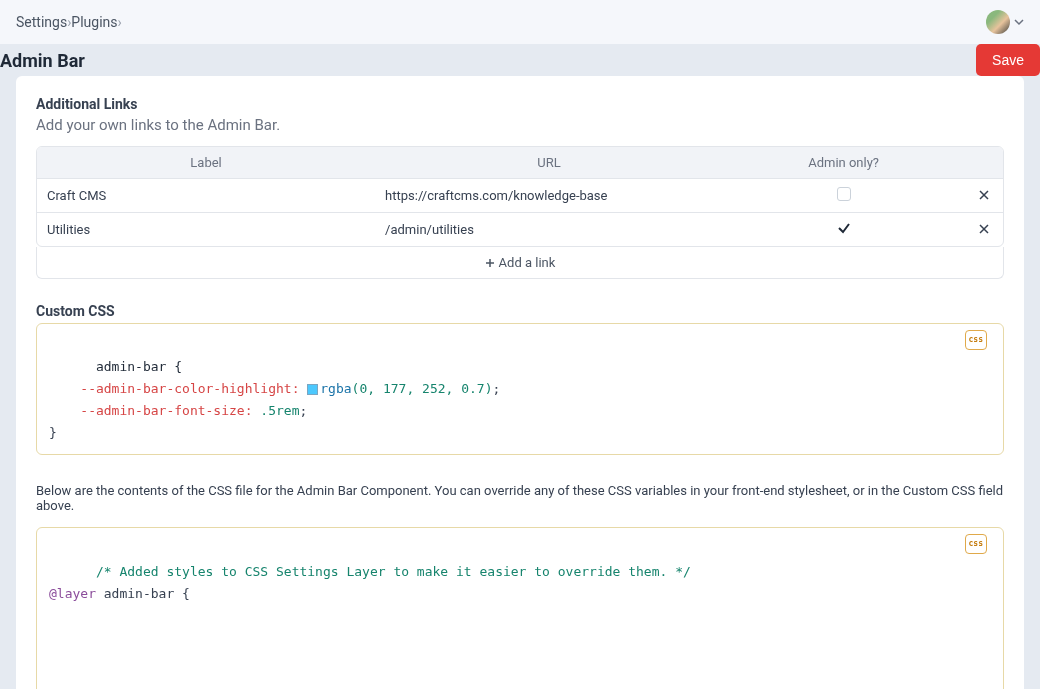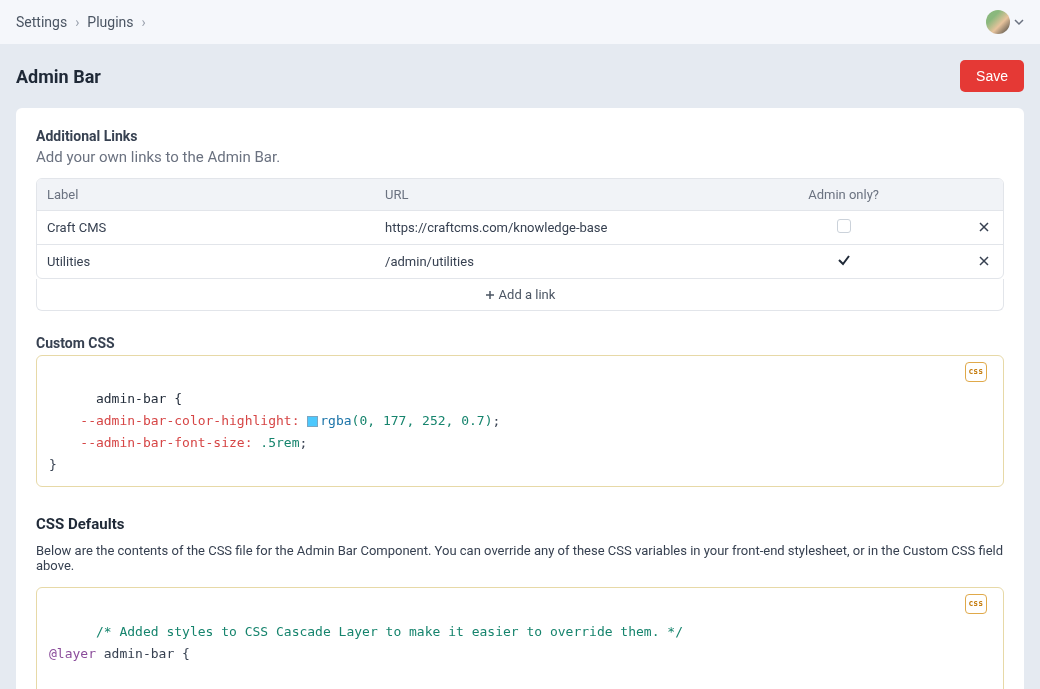--- a/index.html
+++ b/index.html
@@ -12,21 +12,21 @@
     .topbar {
       display: flex;
       align-items: center;
       justify-content: space-between;
       padding: 10px 16px;
       background: #f5f7fb;
     }
     .breadcrumbs {
       display: flex;
       align-items: center;
-      gap: 8px;
+      gap: 0;
       font-size: 14px;
       color: #4b5563;
     }
     .breadcrumbs .sep { color: #9ca3af; }
     .breadcrumbs a { color: #4b5563; text-decoration: none; }
     .avatar-wrap {
       display: flex;
       align-items: center;
       gap: 4px;
     }
@@ -39,21 +39,20 @@
     }
     .chevron-down {
       width: 10px;
       height: 10px;
       color: #6b7280;
     }
     .title-row {
       display: flex;
       align-items: center;
       justify-content: space-between;
-      padding: 16px;
     }
     .page-title {
       font-size: 18px;
       font-weight: 700;
       color: #1f2937;
     }
     .save-btn {
       background: #e53935;
       color: white;
       border: none;
@@ -86,21 +85,21 @@
       border-radius: 6px;
       overflow: hidden;
       border-collapse: separate;
       border-spacing: 0;
     }
     .table thead th {
       background: #f1f3f7;
       font-size: 13px;
       font-weight: 400;
       color: #6b7280;
-      text-align: left;
+      text-align: center;
       padding: 8px 10px;
       border-bottom: 1px solid #e2e5ea;
     }
     .table tbody td {
       padding: 8px 10px;
       font-size: 13px;
       color: #374151;
       border-bottom: 1px solid #e2e5ea;
     }
     .table tbody tr:last-child td { border-bottom: none; }
@@ -275,24 +274,23 @@
   <div>
     <div class="section-title">Custom CSS</div>
     <div class="code-block">
       <span class="code-badge">css</span><span class="c-sel">admin-bar {</span>
     <span class="c-var">--admin-bar-color-highlight:</span> <span class="c-colorbox"></span><span class="c-func">rgba</span><span class="c-num">(0, 177, 252, 0.7)</span><span>;</span>
     <span class="c-var">--admin-bar-font-size:</span><span class="c-num"> .5rem</span><span>;</span>
 <span>}</span></div>
   </div>
 
   <div class="section-margin">
-    <div class="section-title-lg">CSS Defaults</div>
     <div class="desc-p">Below are the contents of the CSS file for the Admin Bar Component. You can override any of these CSS variables in your front-end stylesheet, or in the Custom CSS field above.</div>
     <div class="code-block">
-      <span class="code-badge">css</span><span class="c-comment">/* Added styles to CSS Cascade Layer to make it easier to override them. */</span>
+      <span class="code-badge">css</span><span class="c-comment">/* Added styles to CSS Settings Layer to make it easier to override them. */</span>
 <span class="c-kw">@layer</span><span> admin-bar {</span>
 
 
 
 
 
 
 
 
 

